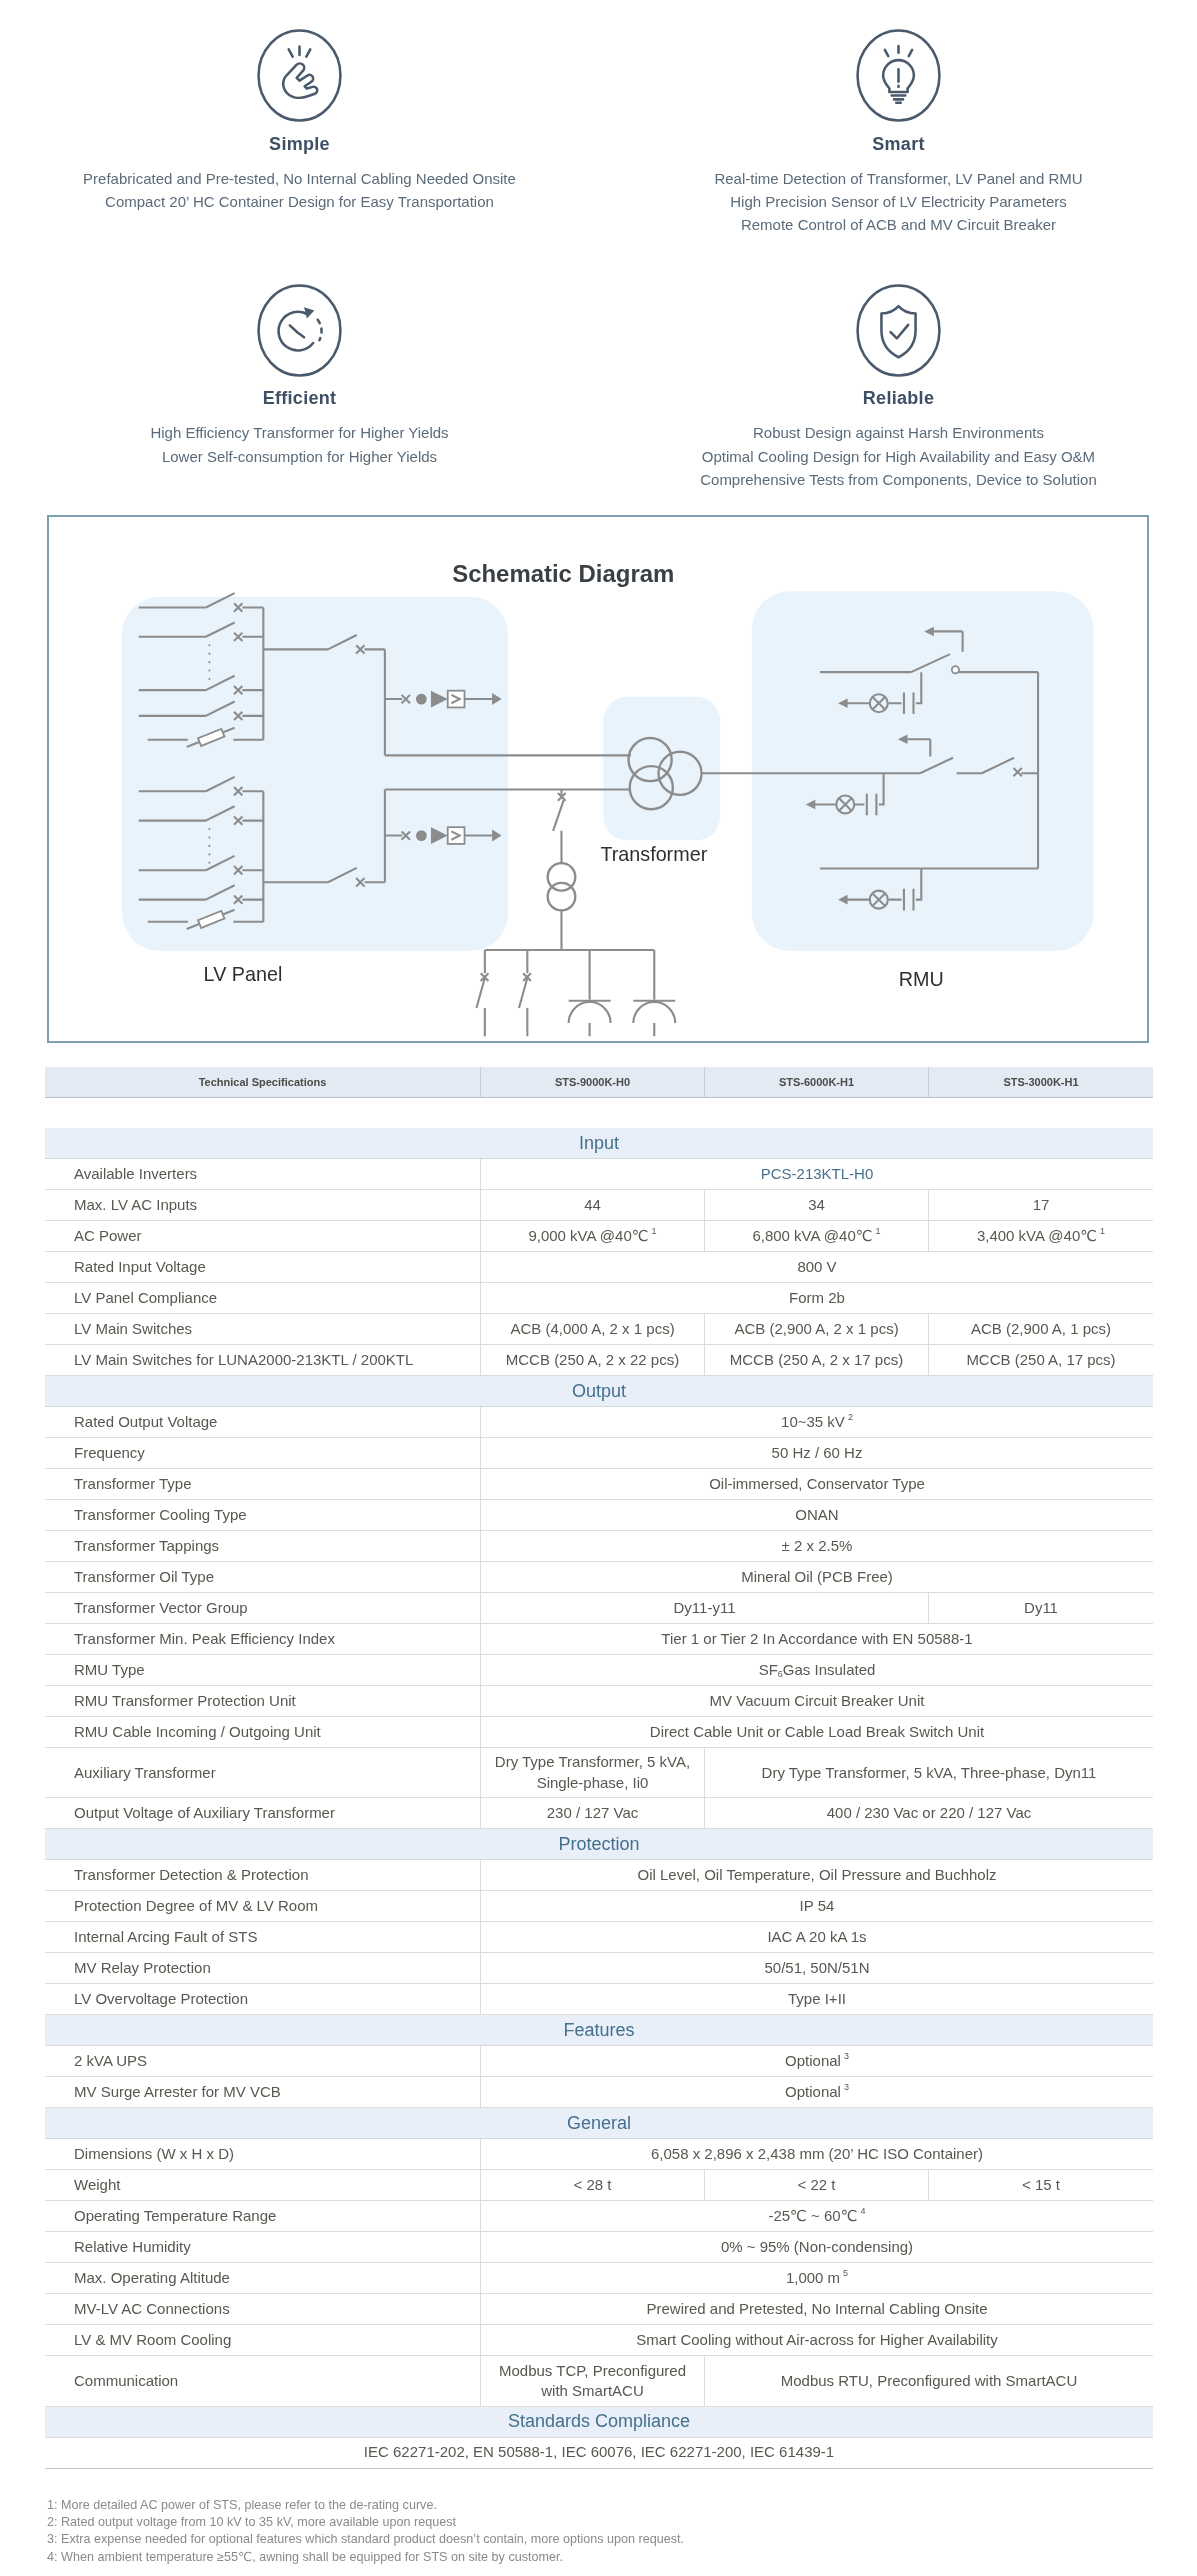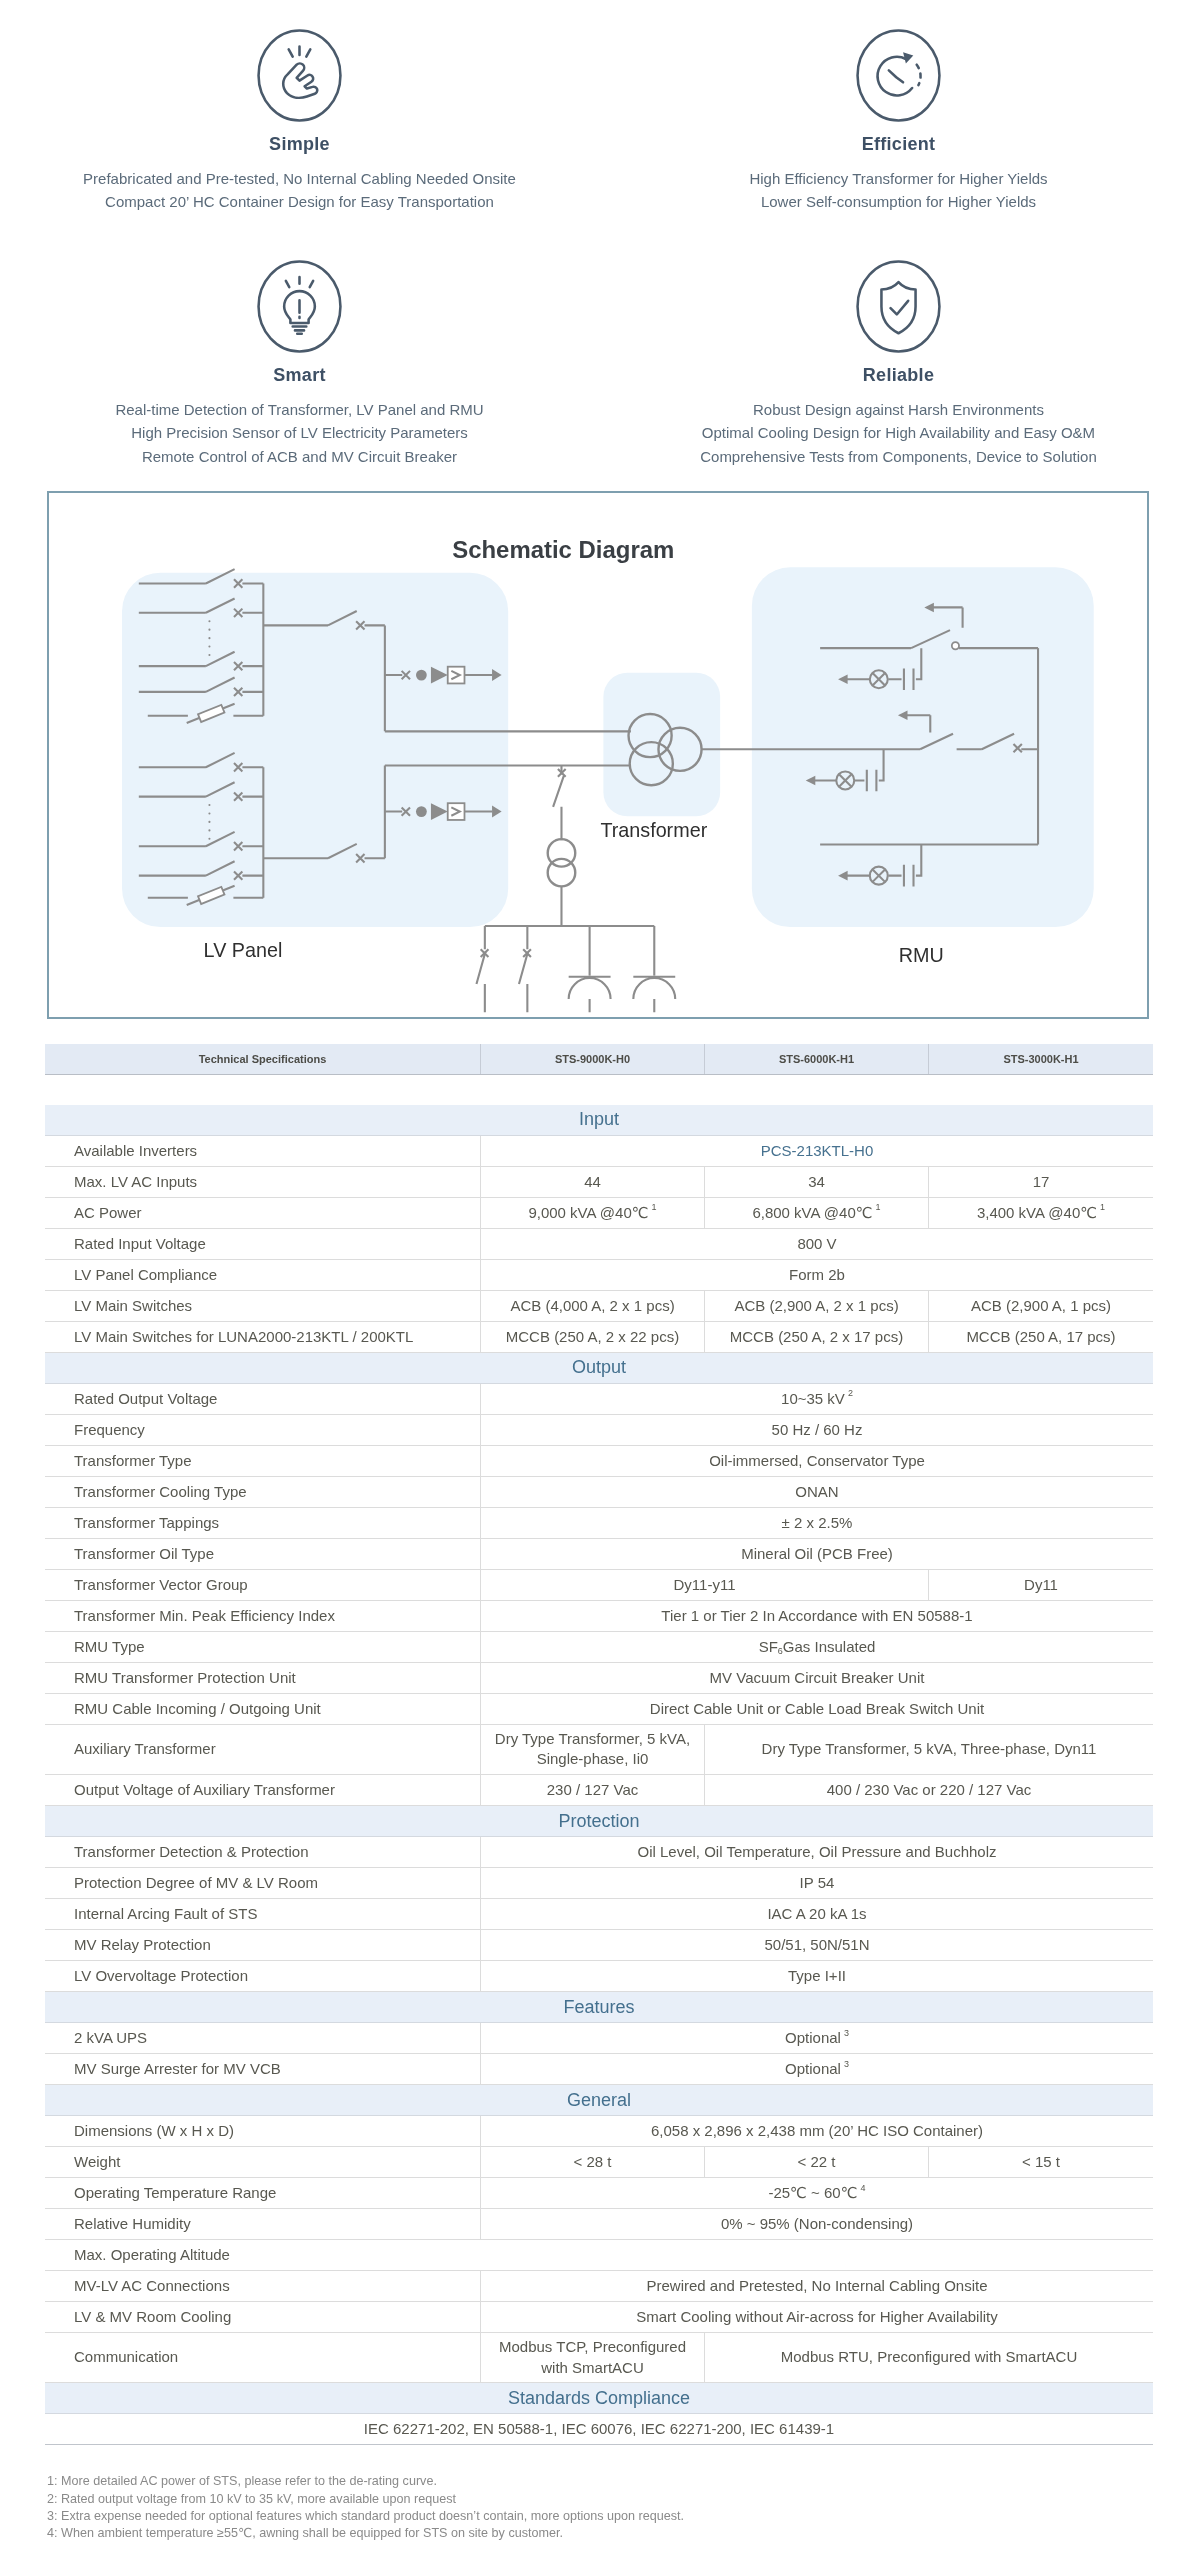--- a/index.html
+++ b/index.html
@@ -59,45 +59,45 @@
     <div class="f-title">Simple</div>
     <div class="f-desc">
       <div>Prefabricated and Pre-tested, No Internal Cabling Needed Onsite</div>
       <div>Compact 20’ HC Container Design for Easy Transportation</div>
     </div>
   </div>
 
   <div class="feature">
     <svg class="fic" viewBox="0 0 160 170">
       <ellipse class="ic" cx="80" cy="85" rx="72" ry="79"></ellipse>
-      <path class="ic" d="M93,56 A34,34 0 1 0 104,107"></path>
-      <path class="icf" d="M88,44 l18,6 -13,14 z"></path>
-      <path class="ic" d="M76,88 l-13,-12 M76,88 l12,9" stroke-width="4"></path>
-      <path class="ic" d="M112,66 a34,34 0 0 1 3,36" stroke-dasharray="7 10"></path>
-    </svg>
-    <div class="f-title">Efficient</div>
-    <div class="f-desc">
-      <div>High Efficiency Transformer for Higher Yields</div>
-      <div>Lower Self-consumption for Higher Yields</div>
-    </div>
-  </div>
-
-  <div class="feature">
-    <svg class="fic" viewBox="0 0 160 170">
-      <ellipse class="ic" cx="80" cy="85" rx="72" ry="79"></ellipse>
       <path class="ic" d="M80,33 v12 M56,40 l6,11 M104,40 l-6,11"></path>
       <path class="ic" d="M80,58 a27,27 0 0 1 27,27 c0,11 -7,17 -11,23 v6 h-32 v-6 c-4,-6 -11,-12 -11,-23 a27,27 0 0 1 27,-27 z"></path>
       <path class="ic" d="M68,120 h24 M72,127 h16 M76,133 h8"></path>
       <path class="ic" d="M80,74 v22 M80,103 v2" stroke-width="5"></path>
     </svg>
     <div class="f-title">Smart</div>
     <div class="f-desc">
       <div>Real-time Detection of Transformer, LV Panel and RMU</div>
       <div>High Precision Sensor of LV Electricity Parameters</div>
       <div>Remote Control of ACB and MV Circuit Breaker</div>
+    </div>
+  </div>
+
+  <div class="feature">
+    <svg class="fic" viewBox="0 0 160 170">
+      <ellipse class="ic" cx="80" cy="85" rx="72" ry="79"></ellipse>
+      <path class="ic" d="M93,56 A34,34 0 1 0 104,107"></path>
+      <path class="icf" d="M88,44 l18,6 -13,14 z"></path>
+      <path class="ic" d="M76,88 l-13,-12 M76,88 l12,9" stroke-width="4"></path>
+      <path class="ic" d="M112,66 a34,34 0 0 1 3,36" stroke-dasharray="7 10"></path>
+    </svg>
+    <div class="f-title">Efficient</div>
+    <div class="f-desc">
+      <div>High Efficiency Transformer for Higher Yields</div>
+      <div>Lower Self-consumption for Higher Yields</div>
     </div>
   </div>
 
   <div class="feature">
     <svg class="fic" viewBox="0 0 160 170">
       <ellipse class="ic" cx="80" cy="85" rx="72" ry="79"></ellipse>
       <path class="ic" d="M80,42 c8,9 19,13 30,13 v30 c0,25 -14,39 -30,47 c-16,-8 -30,-22 -30,-47 v-30 c11,0 22,-4 30,-13 z"></path>
       <path class="ic" d="M66,88 l11,11 l20,-24" stroke-width="5"></path>
     </svg>
     <div class="f-title">Reliable</div>
@@ -377,20 +377,21 @@
       <div class="row">
         <div class="cell label">Operating Temperature Range</div>
         <div class="cell" style="grid-column: span 3;">-25℃ ~ 60℃<sup>4</sup></div>
       </div>
       <div class="row">
         <div class="cell label">Relative Humidity</div>
         <div class="cell" style="grid-column: span 3;">0% ~ 95% (Non-condensing)</div>
       </div>
       <div class="row">
         <div class="cell label">Max. Operating Altitude</div>
+        <div class="cell" style="grid-column: span 3;">1,000 m<sup>5</sup></div>
       </div>
       <div class="row">
         <div class="cell label">MV-LV AC Connections</div>
         <div class="cell" style="grid-column: span 3;">Prewired and Pretested, No Internal Cabling Onsite</div>
       </div>
       <div class="row">
         <div class="cell label">LV &amp; MV Room Cooling</div>
         <div class="cell" style="grid-column: span 3;">Smart Cooling without Air-across for Higher Availability</div>
       </div>
       <div class="row">

